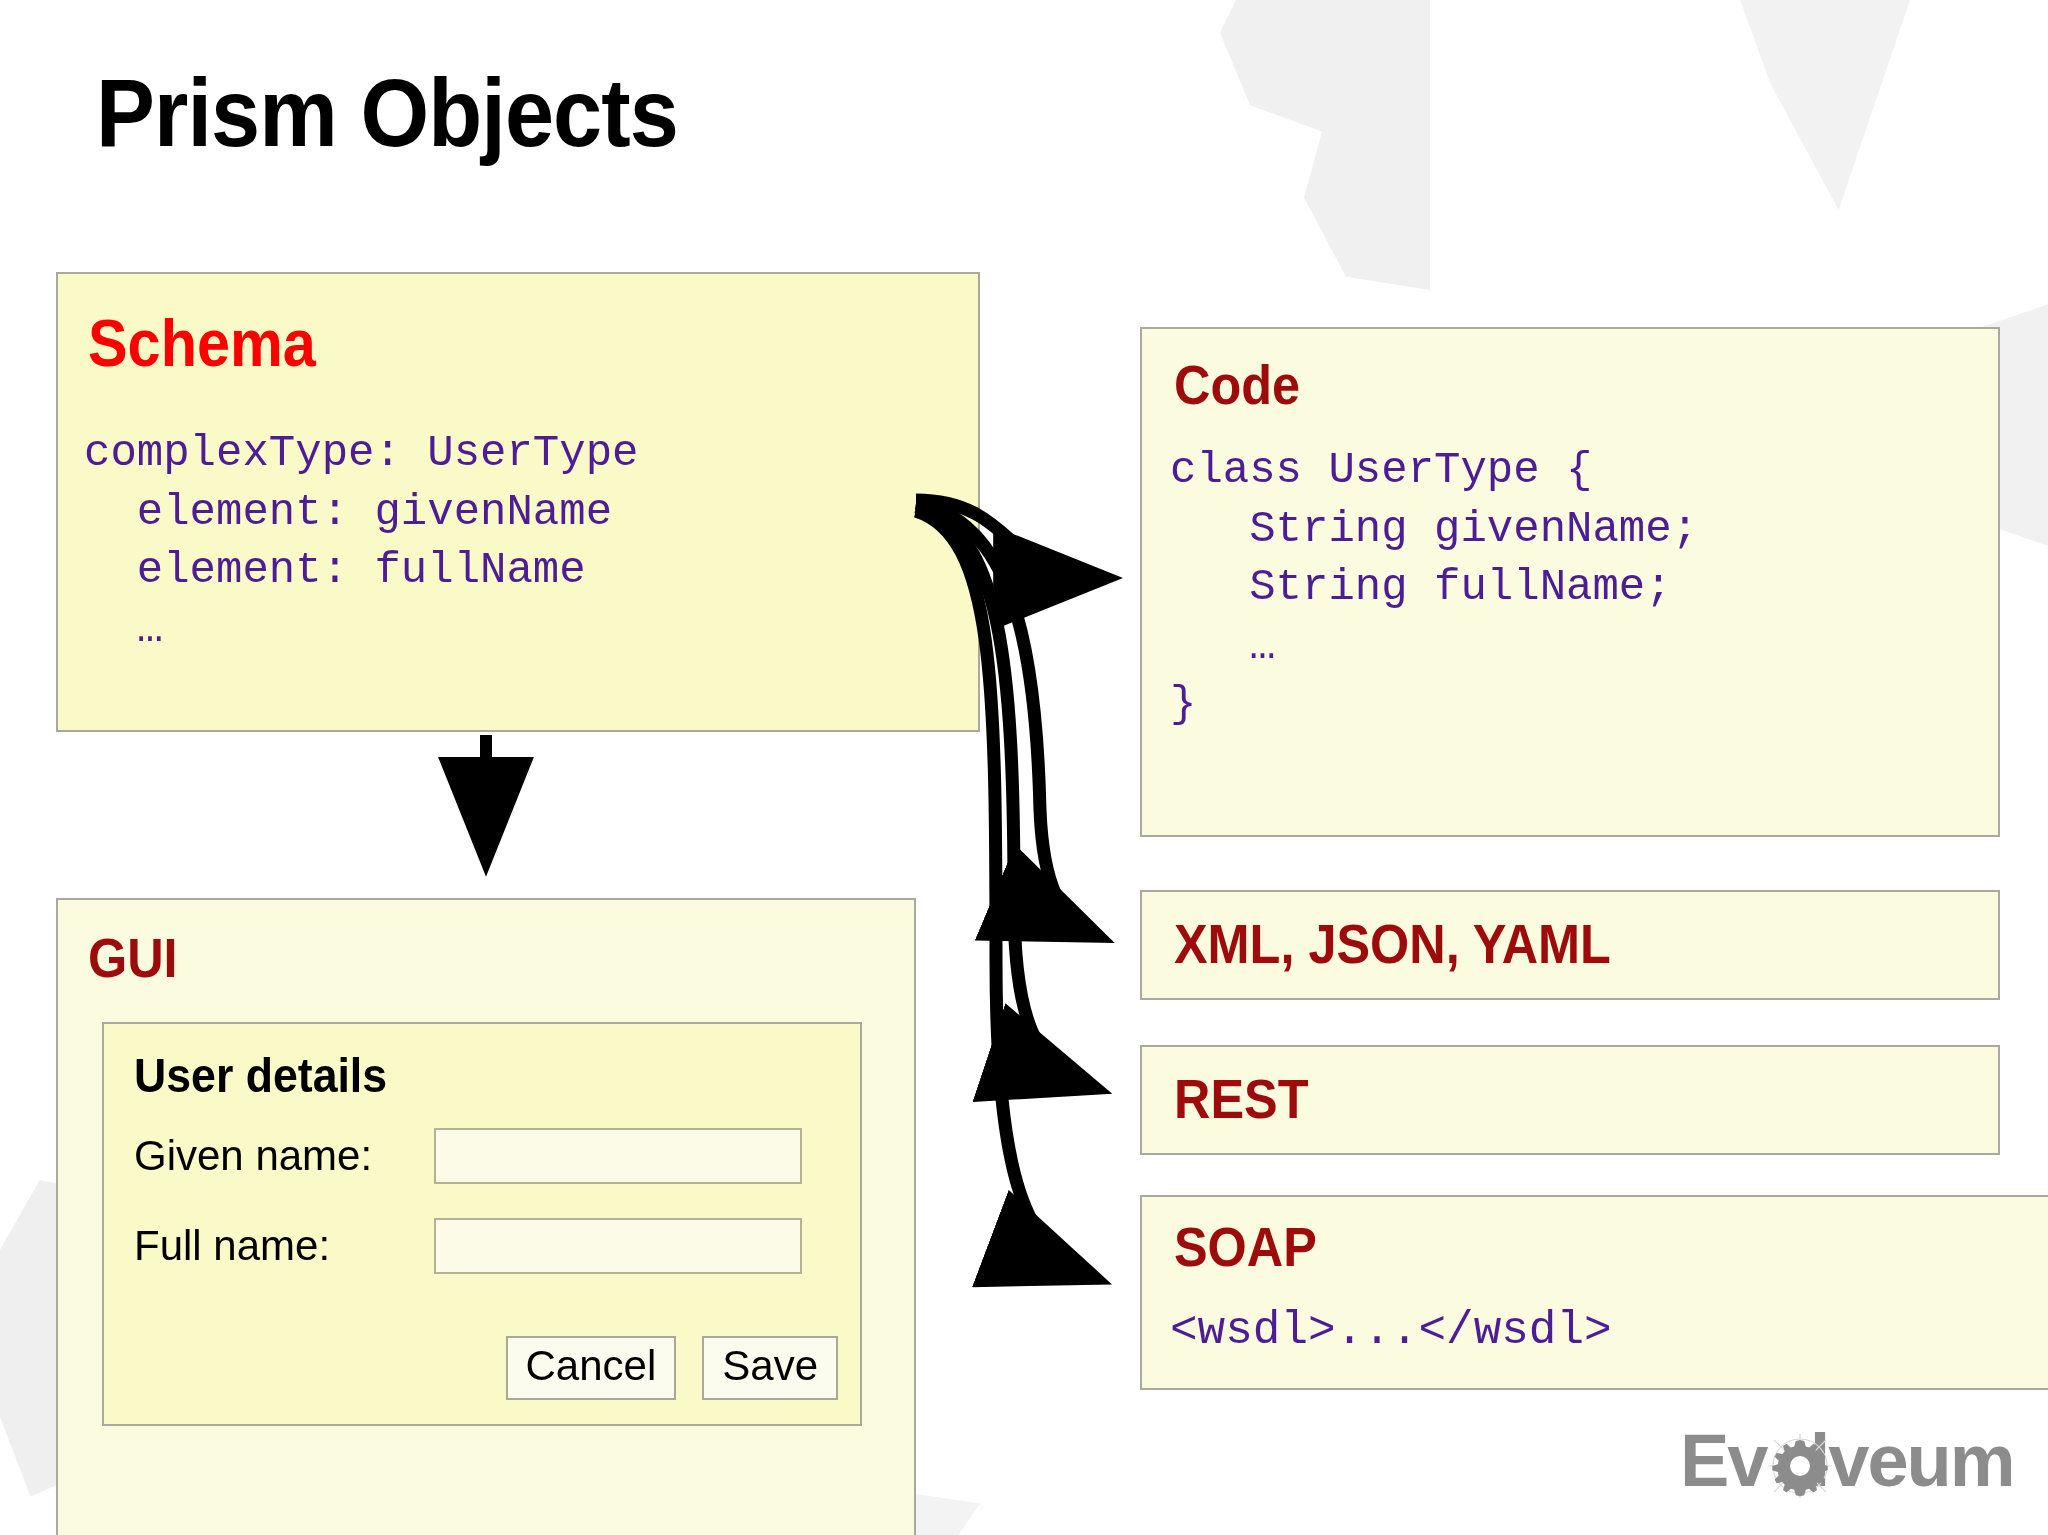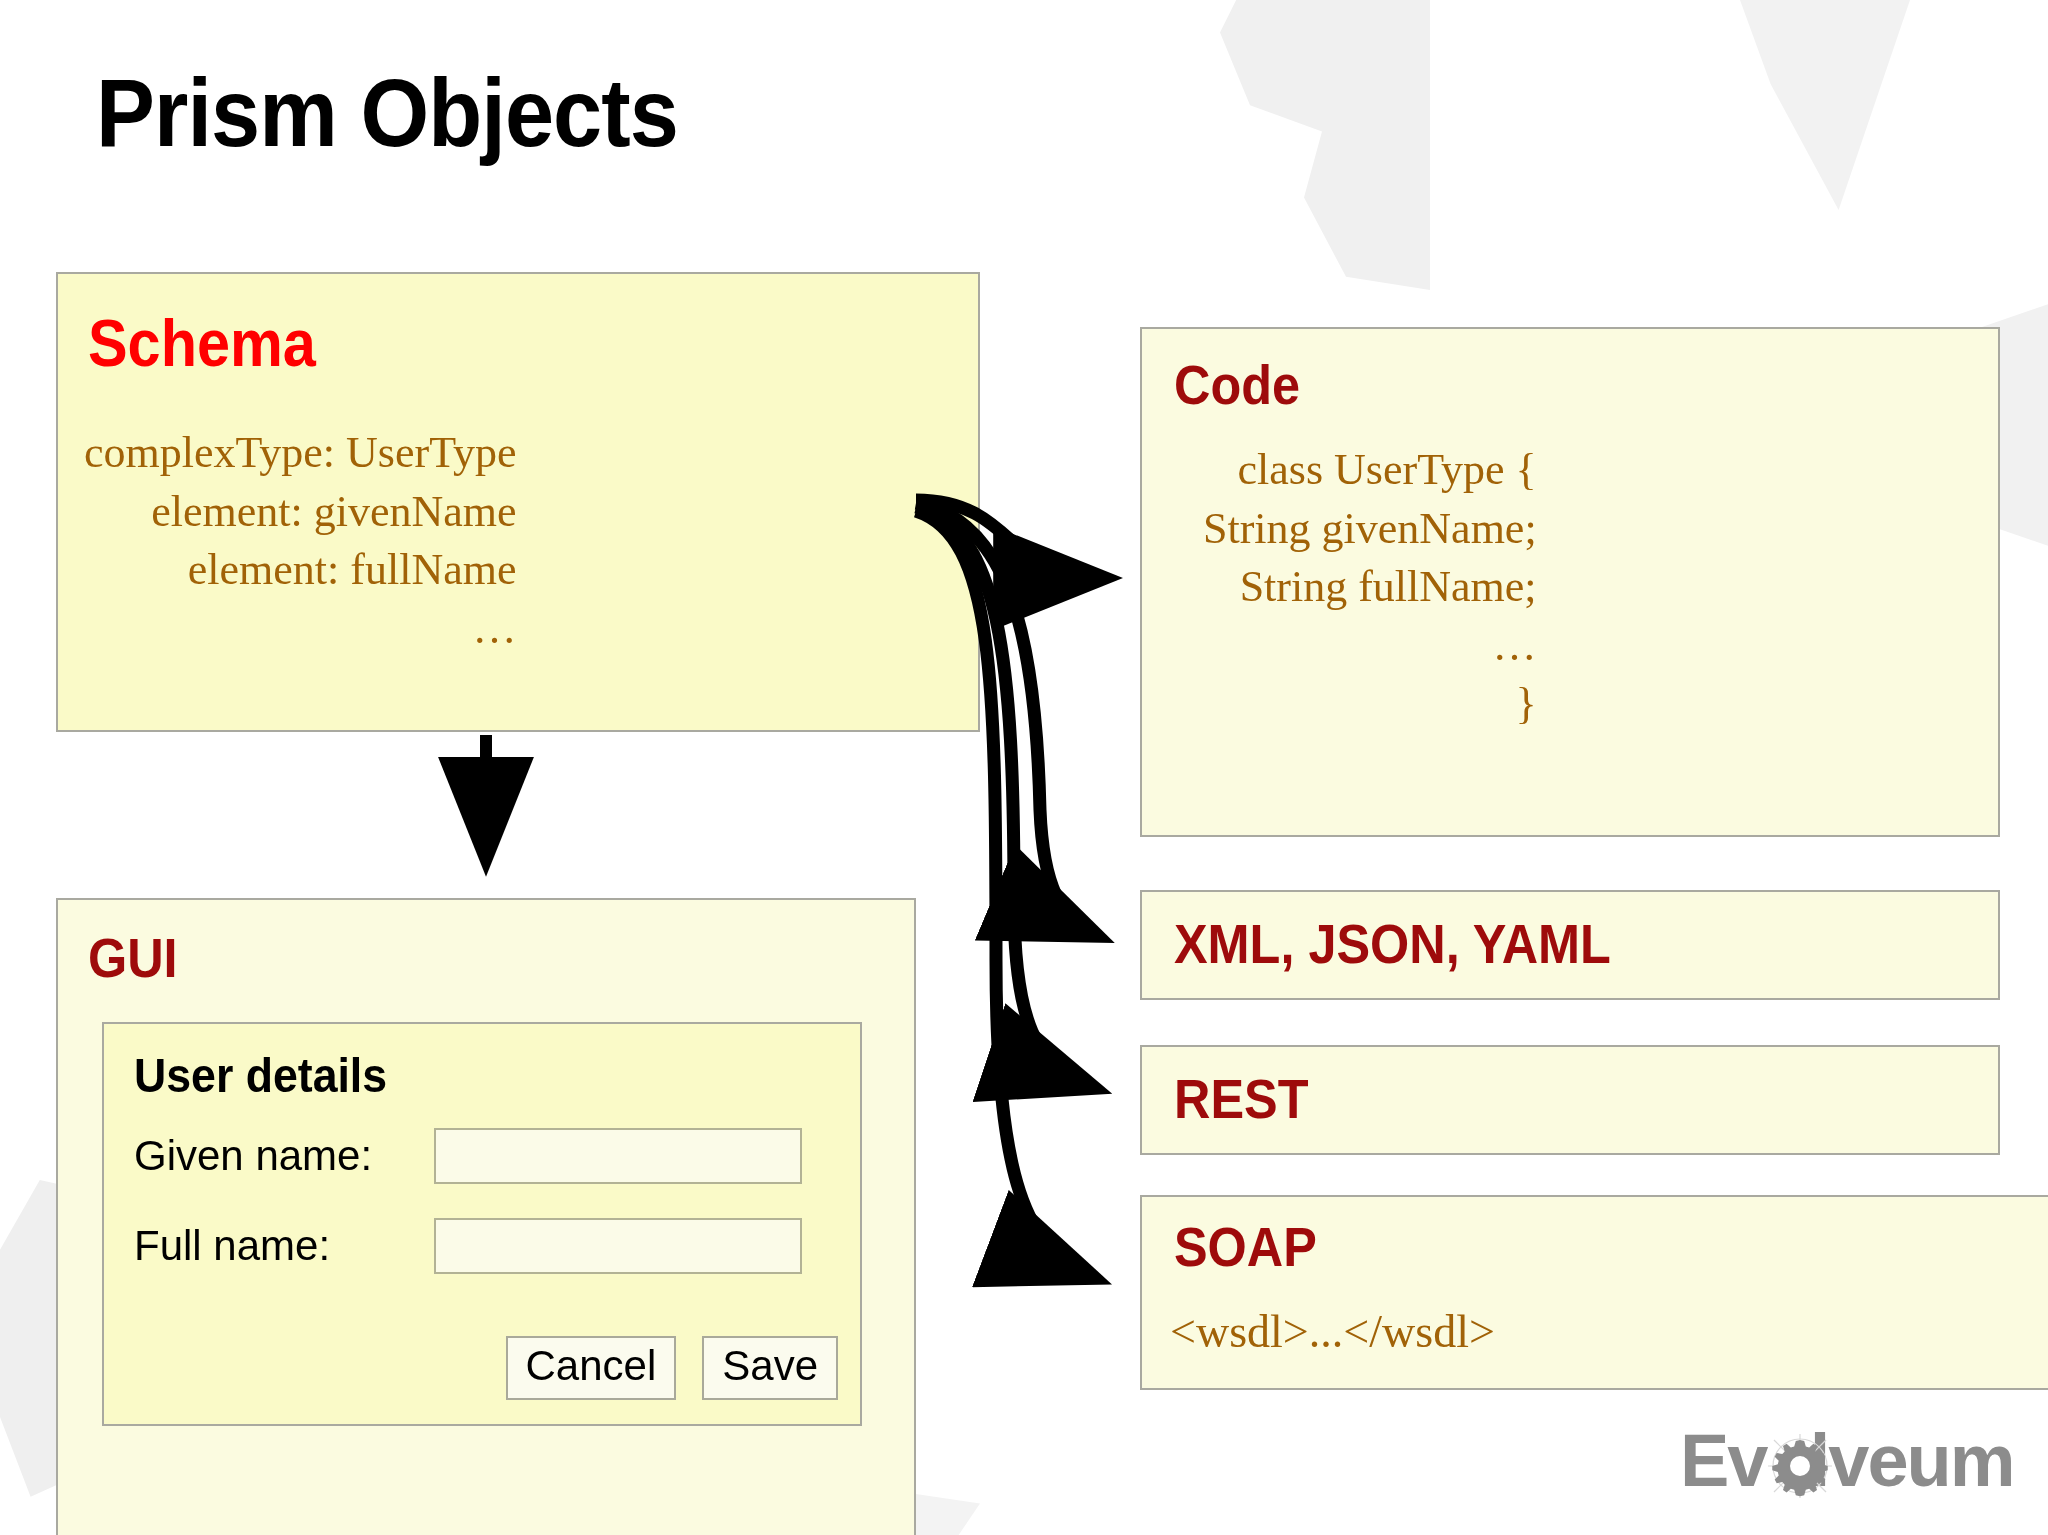--- a/index.html
+++ b/index.html
@@ -85,25 +85,24 @@
     font-weight: bold;
     font-stretch: condensed;
     transform: scaleX(0.9);
     transform-origin: left center;
     white-space: nowrap;
     line-height: 1;
   }
 
   .mono {
     position: absolute;
-    font-family: Liberation Serif, serif;
-    color: #a16207;
+    font-family: Liberation Mono, monospace;
+    color: #4c1d95;
     white-space: pre;
     line-height: 1.33;
-    text-align: right;
   }
 
   
   #schema-box { left: 56px; top: 272px; width: 924px; height: 460px; }
   #schema-heading {
     left: 30px; top: 36px;
     font-size: 66px;
     color: #ff0000;
   }
   #schema-code {

